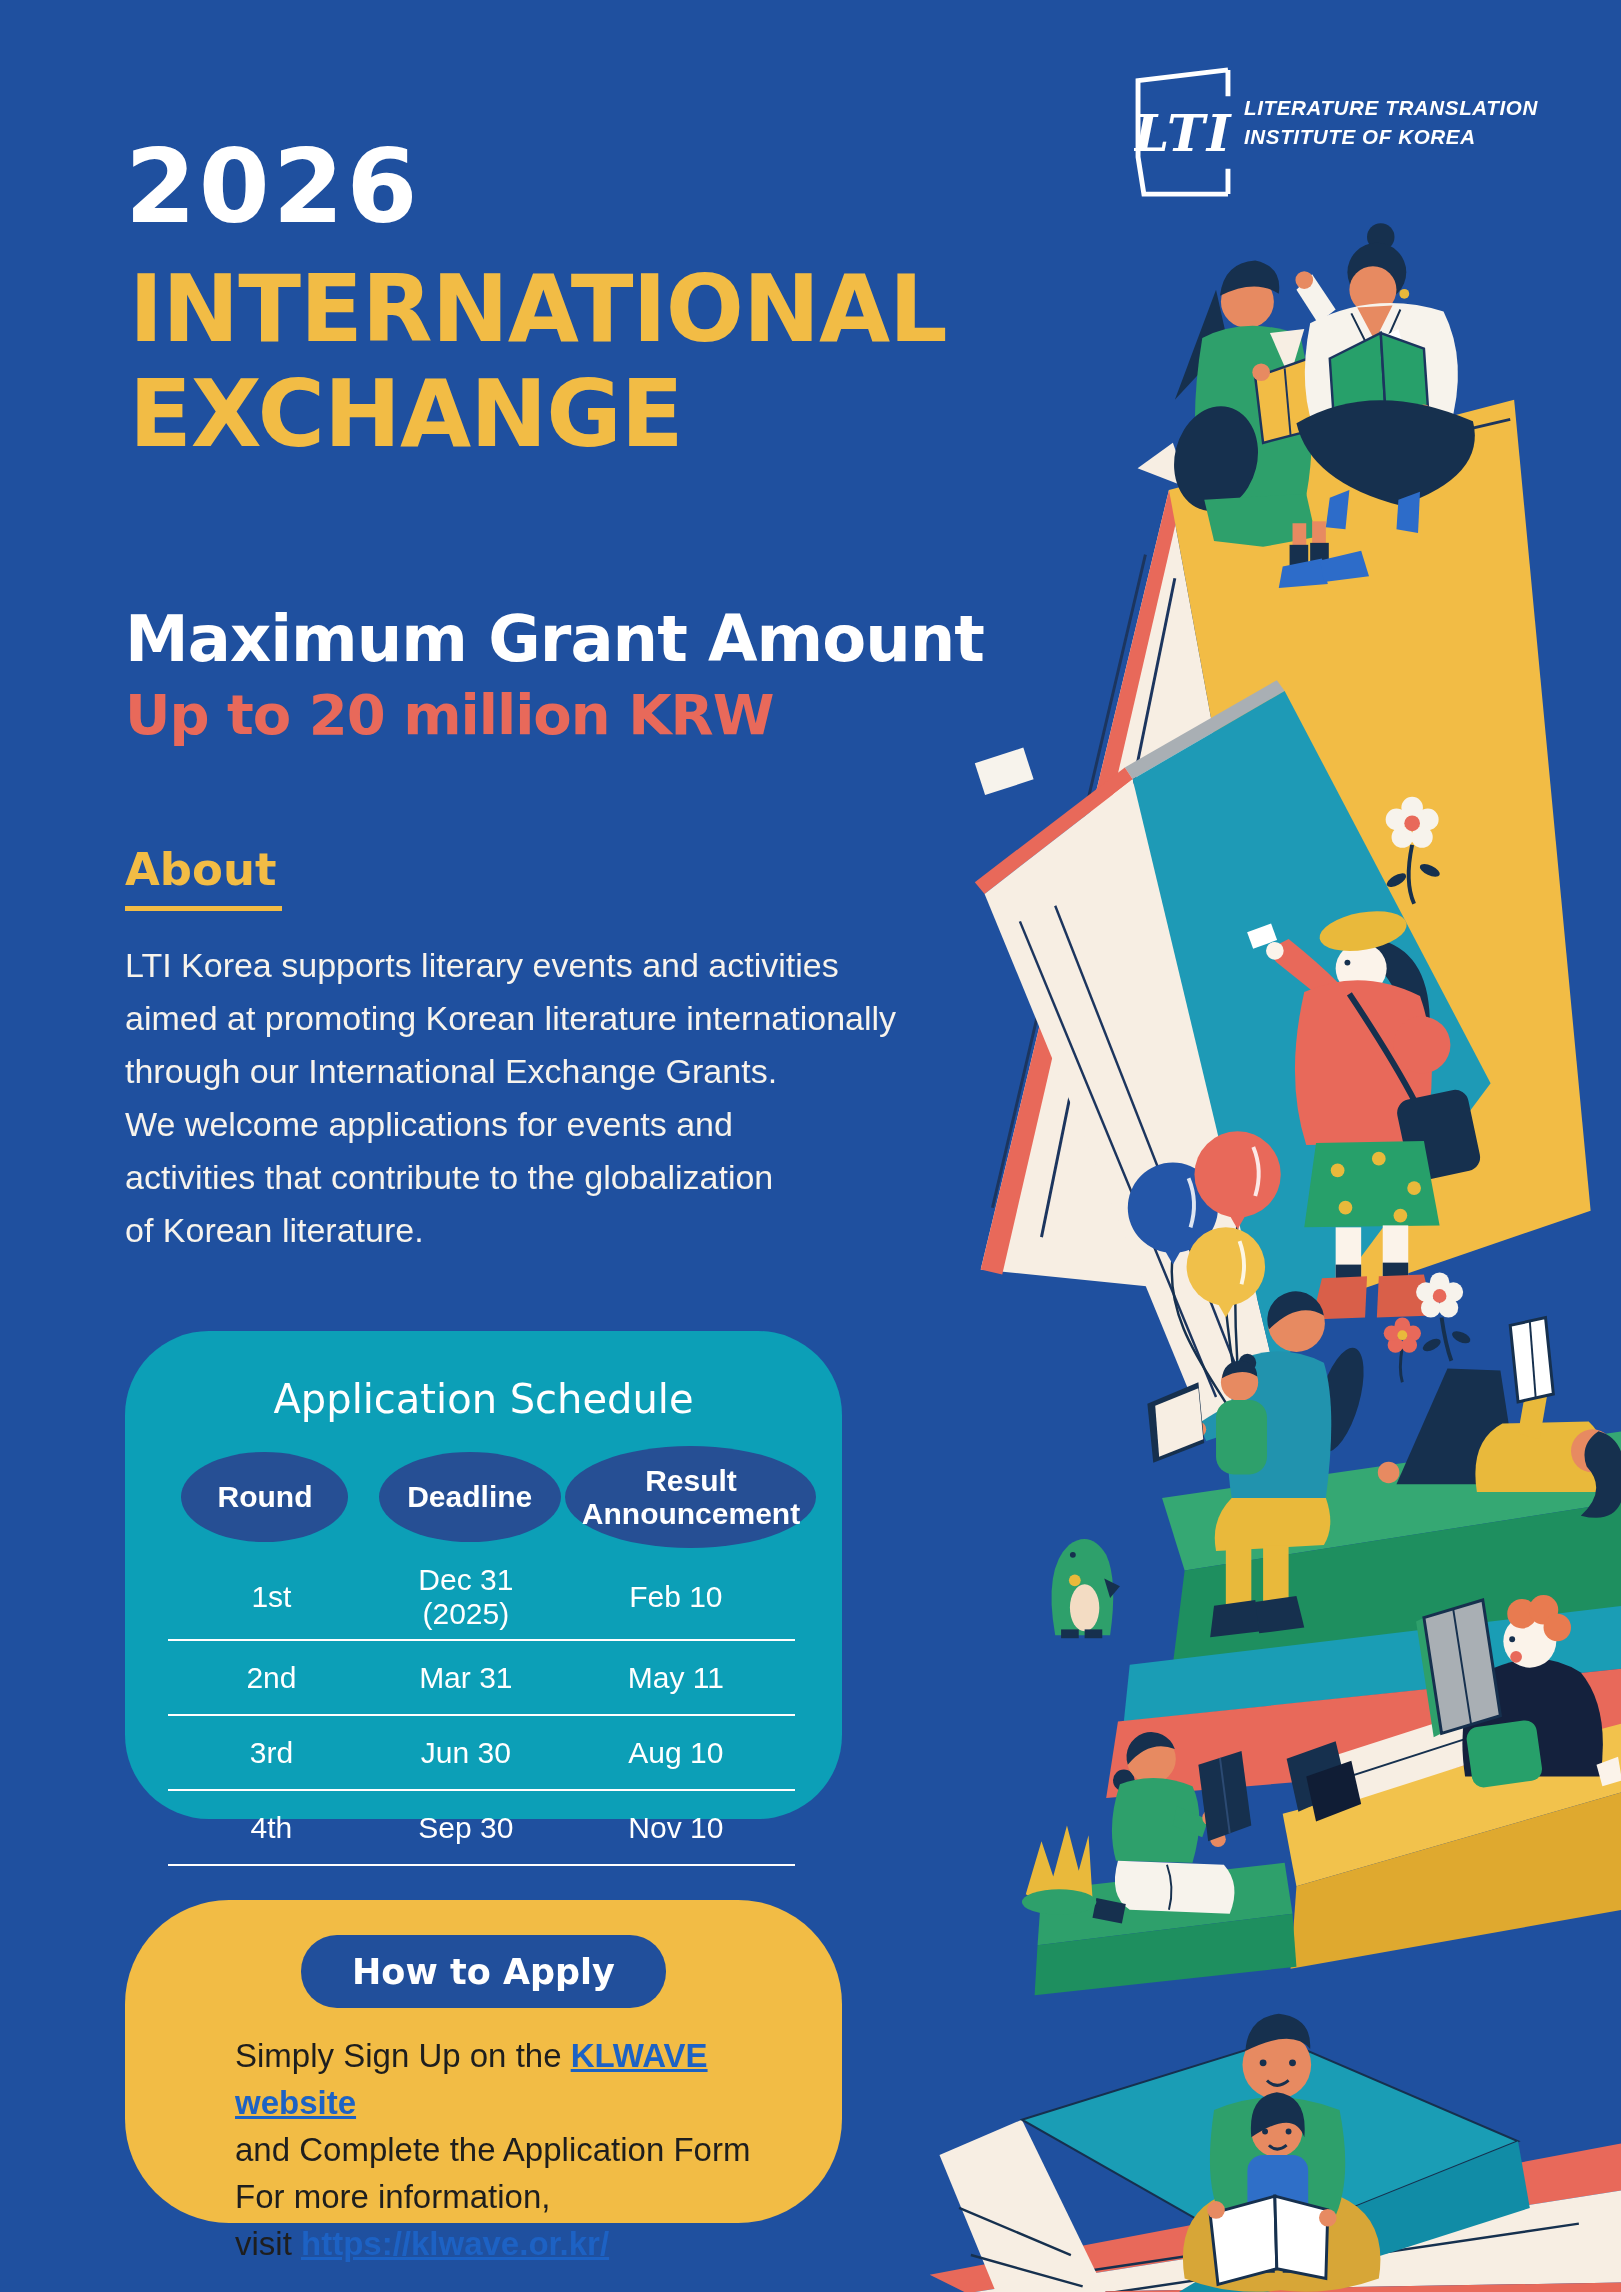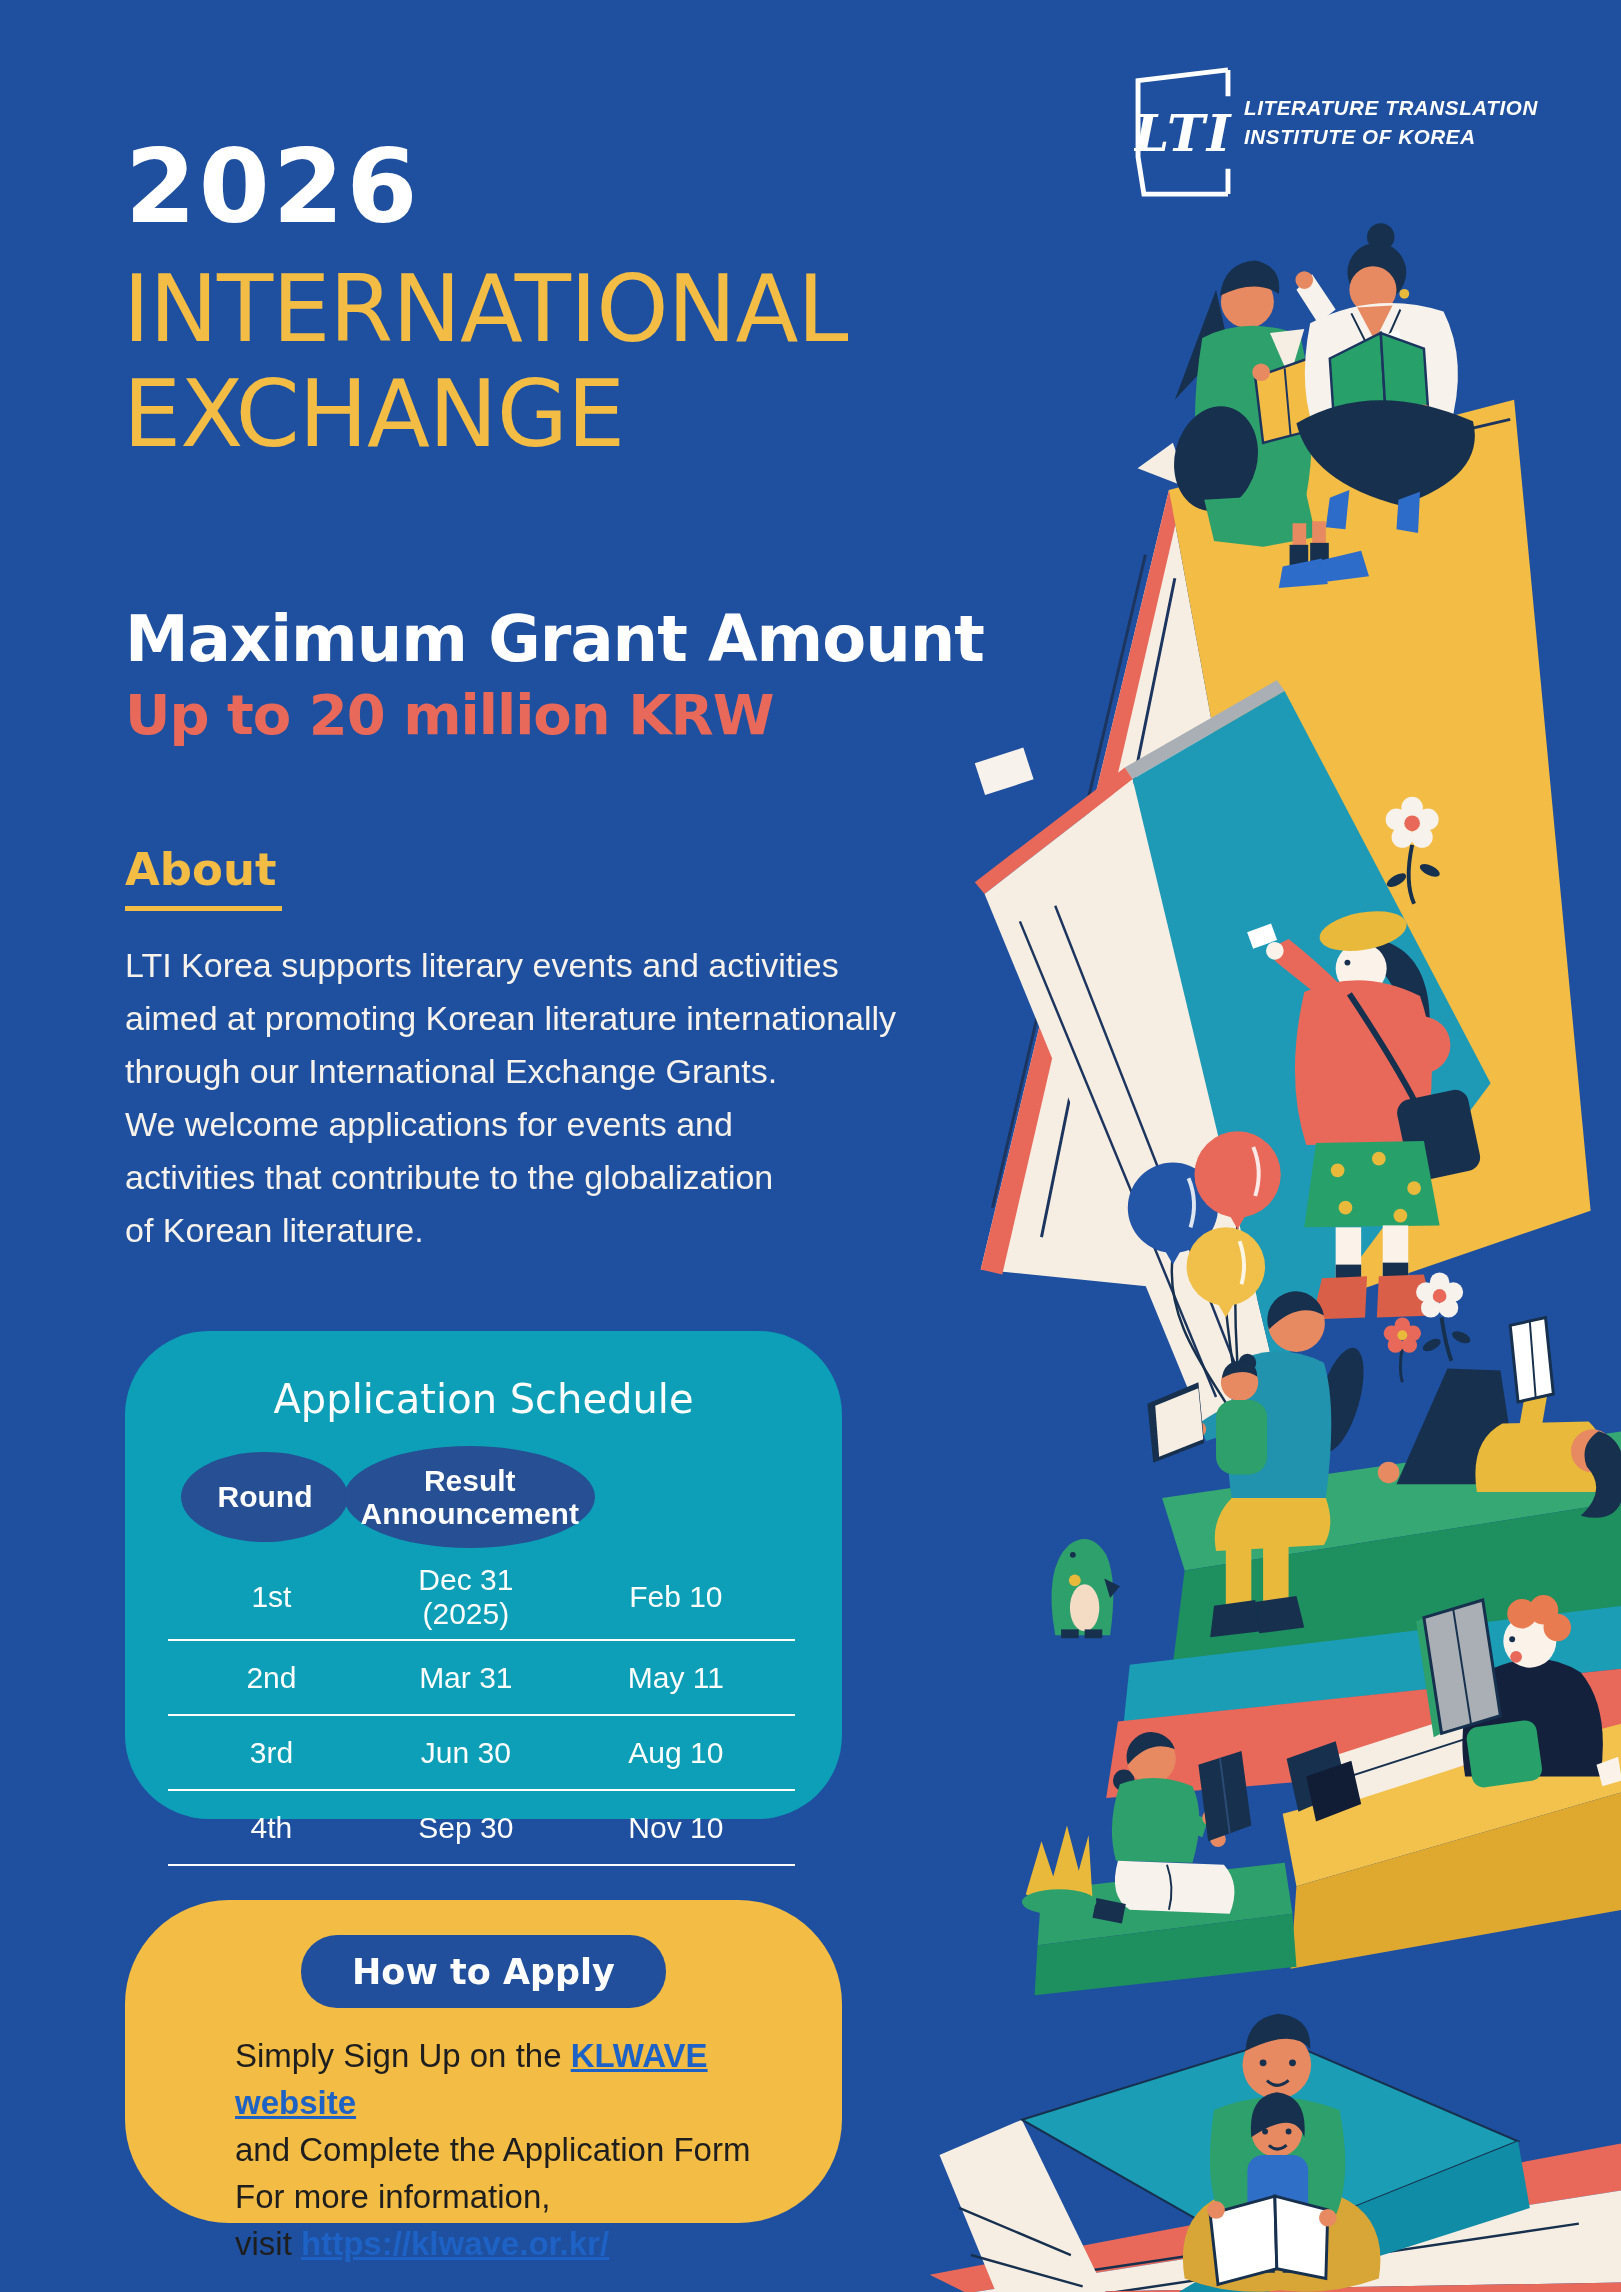--- a/index.html
+++ b/index.html
@@ -17,22 +17,22 @@
 
   
   .logo{position:absolute;left:1134px;top:67px;display:flex;gap:12px;align-items:flex-start;z-index:3;font-style:italic;}
   .logo-mark svg{display:block;}
   .logo-lines{margin-top:25.5px;color:#fff;font-family:"Liberation Sans",sans-serif;
               font-weight:bold;font-size:20.6px;line-height:29px;letter-spacing:0.6px;}
 
   
   .title-year{position:absolute;left:125px;top:127px;color:#fff;
     font-family:"DejaVu Sans",sans-serif;font-weight:800;font-size:102px;letter-spacing:2.9px;}
-  .title-main{position:absolute;left:123px;top:257px;color:var(--title-yellow);
-    font-family:"DejaVu Sans",sans-serif;font-weight:400;font-size:92px;line-height:105px;letter-spacing:-1px;}
+  .title-main{position:absolute;left:129px;top:257px;color:var(--title-yellow);
+    font-family:"DejaVu Sans",sans-serif;font-weight:700;font-size:92px;line-height:105px;letter-spacing:-1px;}
   .sub-white{position:absolute;left:125px;top:602px;color:#fff;
     font-family:"DejaVu Sans",sans-serif;font-weight:800;font-size:64px;letter-spacing:-1px;}
   .sub-coral{position:absolute;left:125px;top:682px;color:var(--coral);
     font-family:"DejaVu Sans",sans-serif;font-weight:800;font-size:56px;letter-spacing:-1px;}
 
   
   .about-h{position:absolute;left:125px;top:843px;color:var(--title-yellow);
     font-family:"DejaVu Sans",sans-serif;font-weight:800;font-size:45px;
     border-bottom:5.9px solid var(--title-yellow);padding:0 5.9px 9.8px 0;}
   .about-p{position:absolute;left:125px;top:939px;color:#F7F3EC;
@@ -359,20 +359,21 @@
   <div>through our International Exchange Grants.</div>
   <div>We welcome applications for events and</div>
   <div>activities that contribute to the globalization</div>
   <div>of Korean literature.</div>
 </div>
 
 <section class="schedule">
   <h3 class="schedule-title">Application Schedule</h3>
   <div class="sched-cols">
     <div class="ellipse c-round">Round</div>
+    <div class="ellipse c-deadline">Deadline</div>
     <div class="ellipse c-result">Result Announcement</div>
   </div>
   <div class="sched-rows">
     <div class="srow first">
       <span>1st</span>
       <span>
         <div>Dec 31</div>
         <div>(2025)</div>
       </span>
       <span>Feb 10</span>

